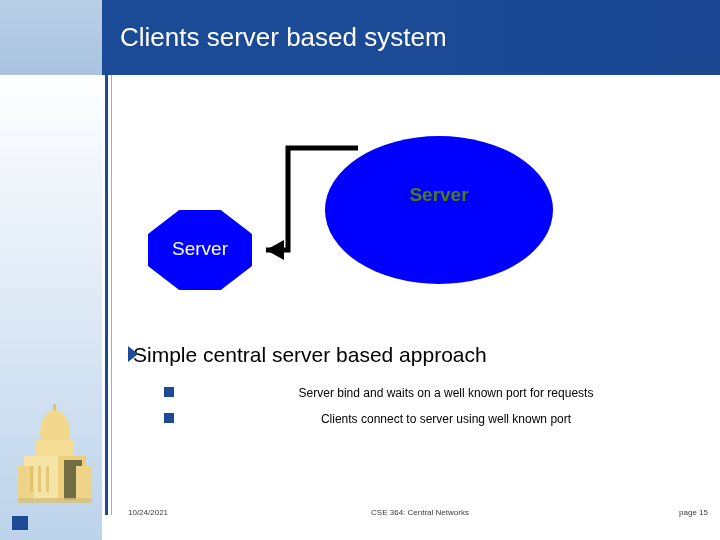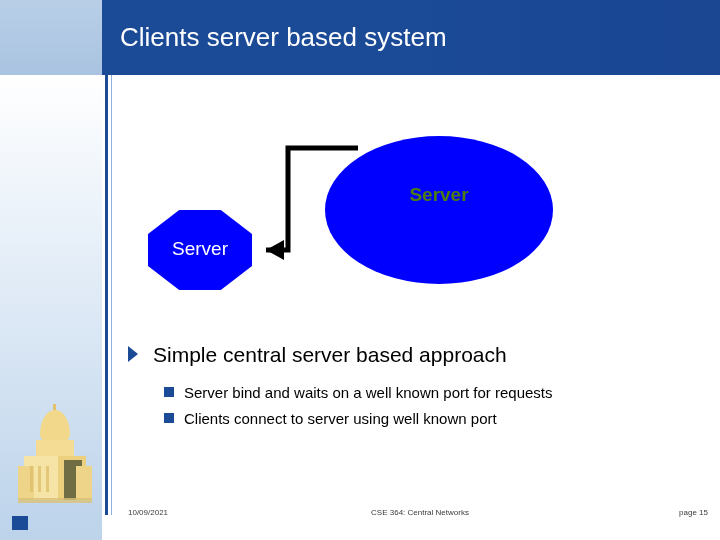--- a/index.html
+++ b/index.html
@@ -232,42 +232,43 @@
 
   
   .bullets {
     position: absolute;
     left: 128px;
     top: 340px;
     width: 580px;
   }
   .bullet-l1 {
     position: relative;
-    padding-left: 25px;
+    padding-left: 5px;
     color: #000000;
     font-size: 21px;
     line-height: 30px;
     margin-bottom: 10px;
   }
   .bullet-l1 .marker {
     position: absolute;
     left: 0;
     top: 6px;
     width: 0;
     height: 0;
     border-top: 8px solid transparent;
     border-bottom: 8px solid transparent;
     border-left: 10px solid #1b4a97;
   }
   .bullet-l2 {
     position: relative;
     padding-left: 56px;
     color: #000000;
-    font-size: 15px;
+    font-size: 12px;
     line-height: 26px;
+    text-align: center;
   }
   .bullet-l2 .marker {
     position: absolute;
     left: 36px;
     top: 7px;
     width: 10px;
     height: 10px;
     background: #1b4a97;
   }
 
@@ -356,18 +357,18 @@
       <span class="marker"></span>
       <span>Server bind and waits on a well known port for requests</span>
     </div>
     <div class="bullet-l2">
       <span class="marker"></span>
       <span>Clients connect to server using well known port</span>
     </div>
   </div>
 
   <div class="footer">
-    <div class="footer-date">10/09/2021</div>
+    <div class="footer-date">10/24/2021</div>
     <div class="footer-center">CSE 364: Central Networks</div>
     <div class="footer-page">page 15</div>
   </div>
 
 </div>
 
 </body></html>

